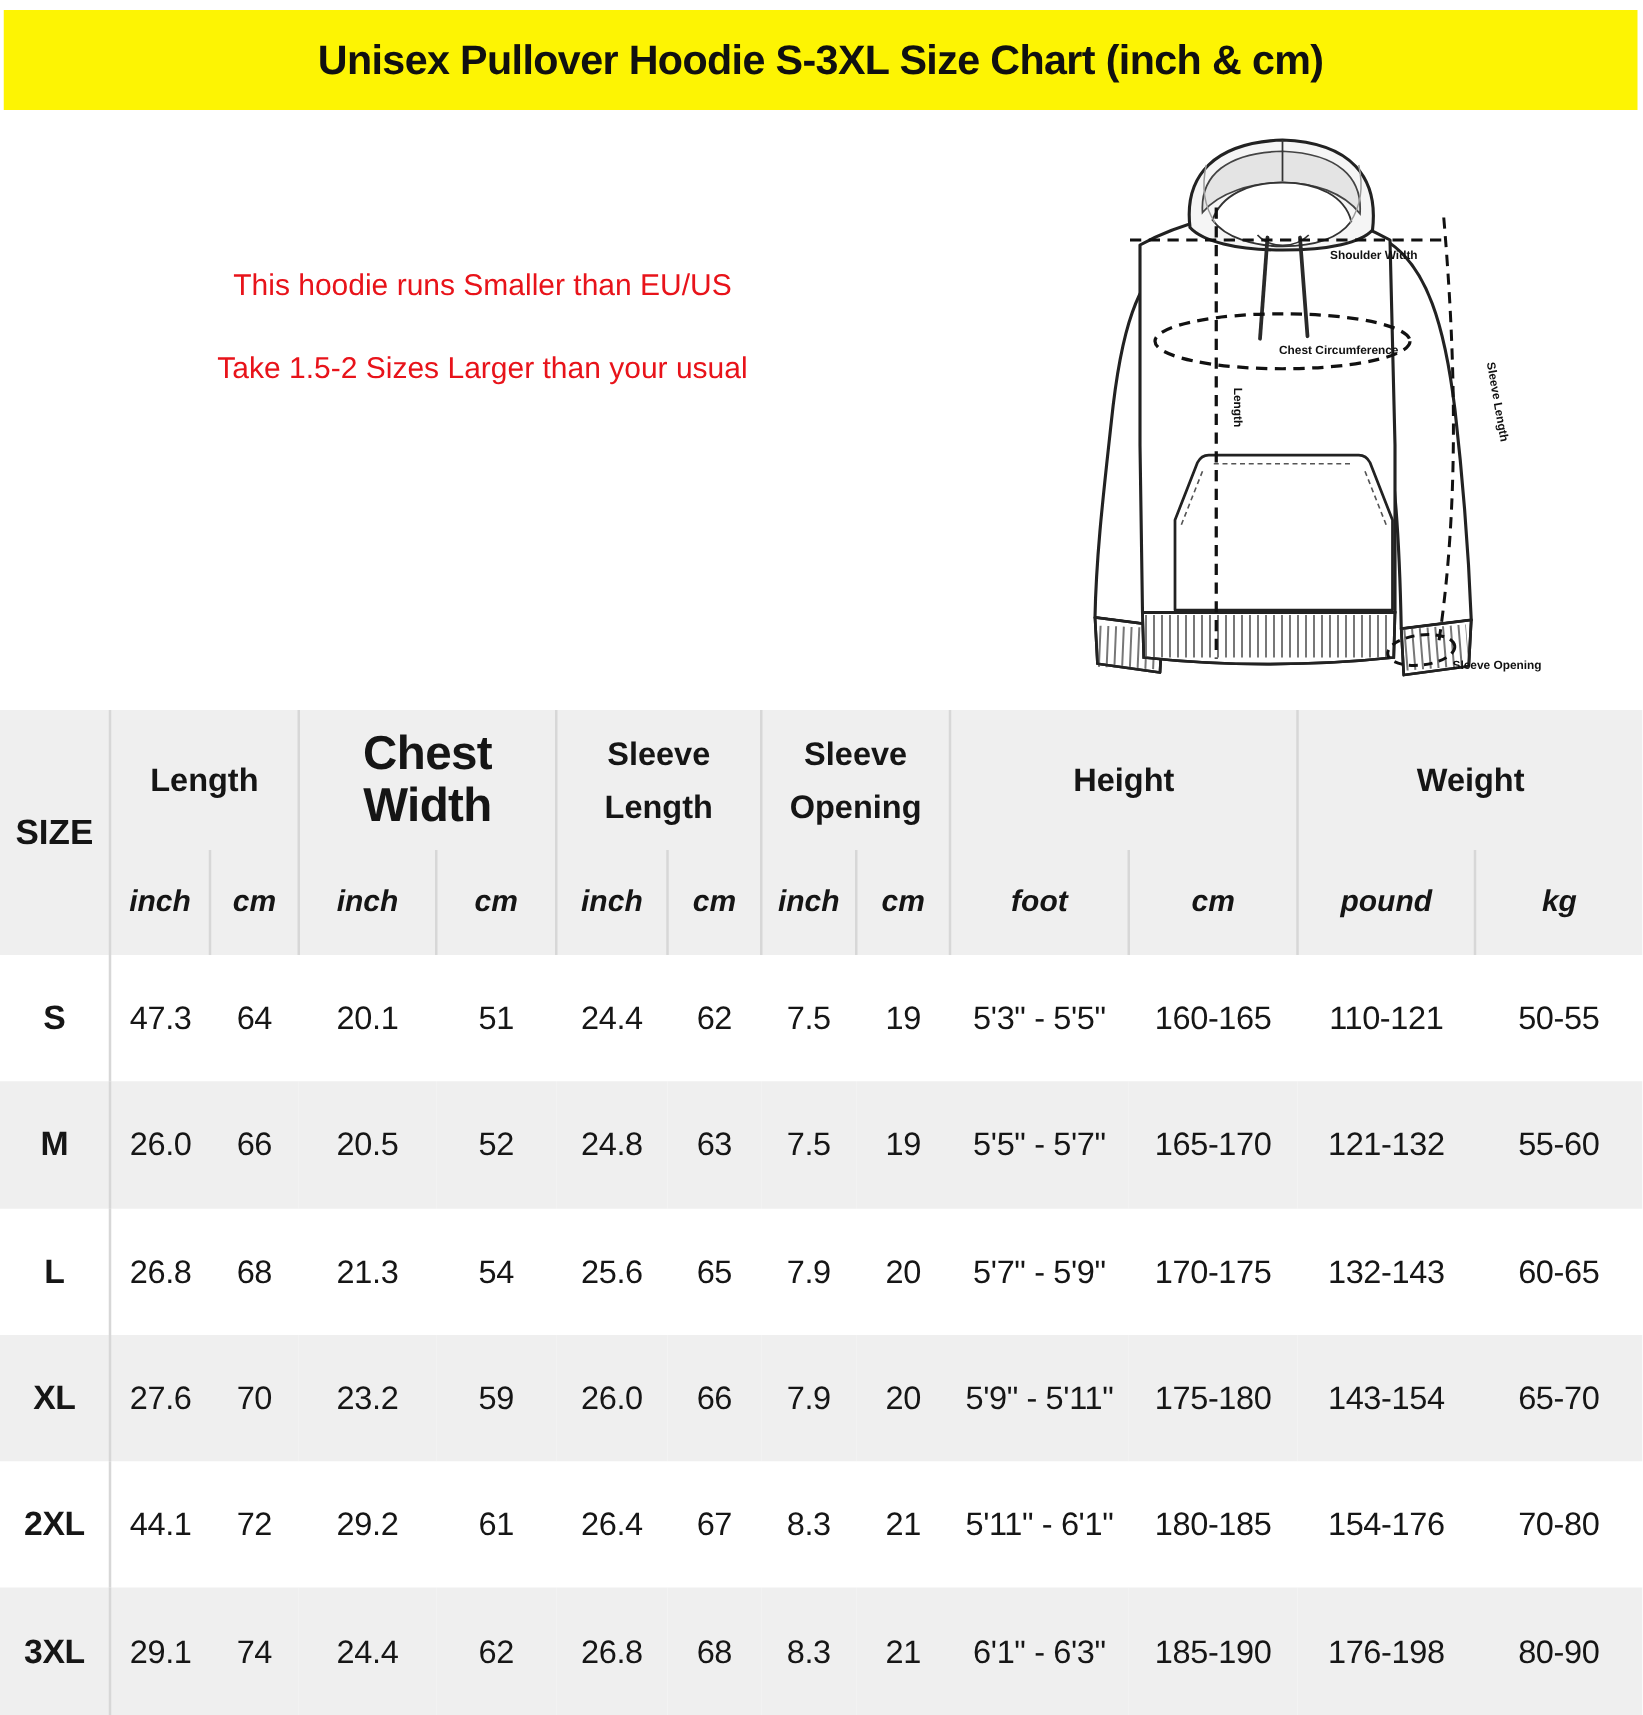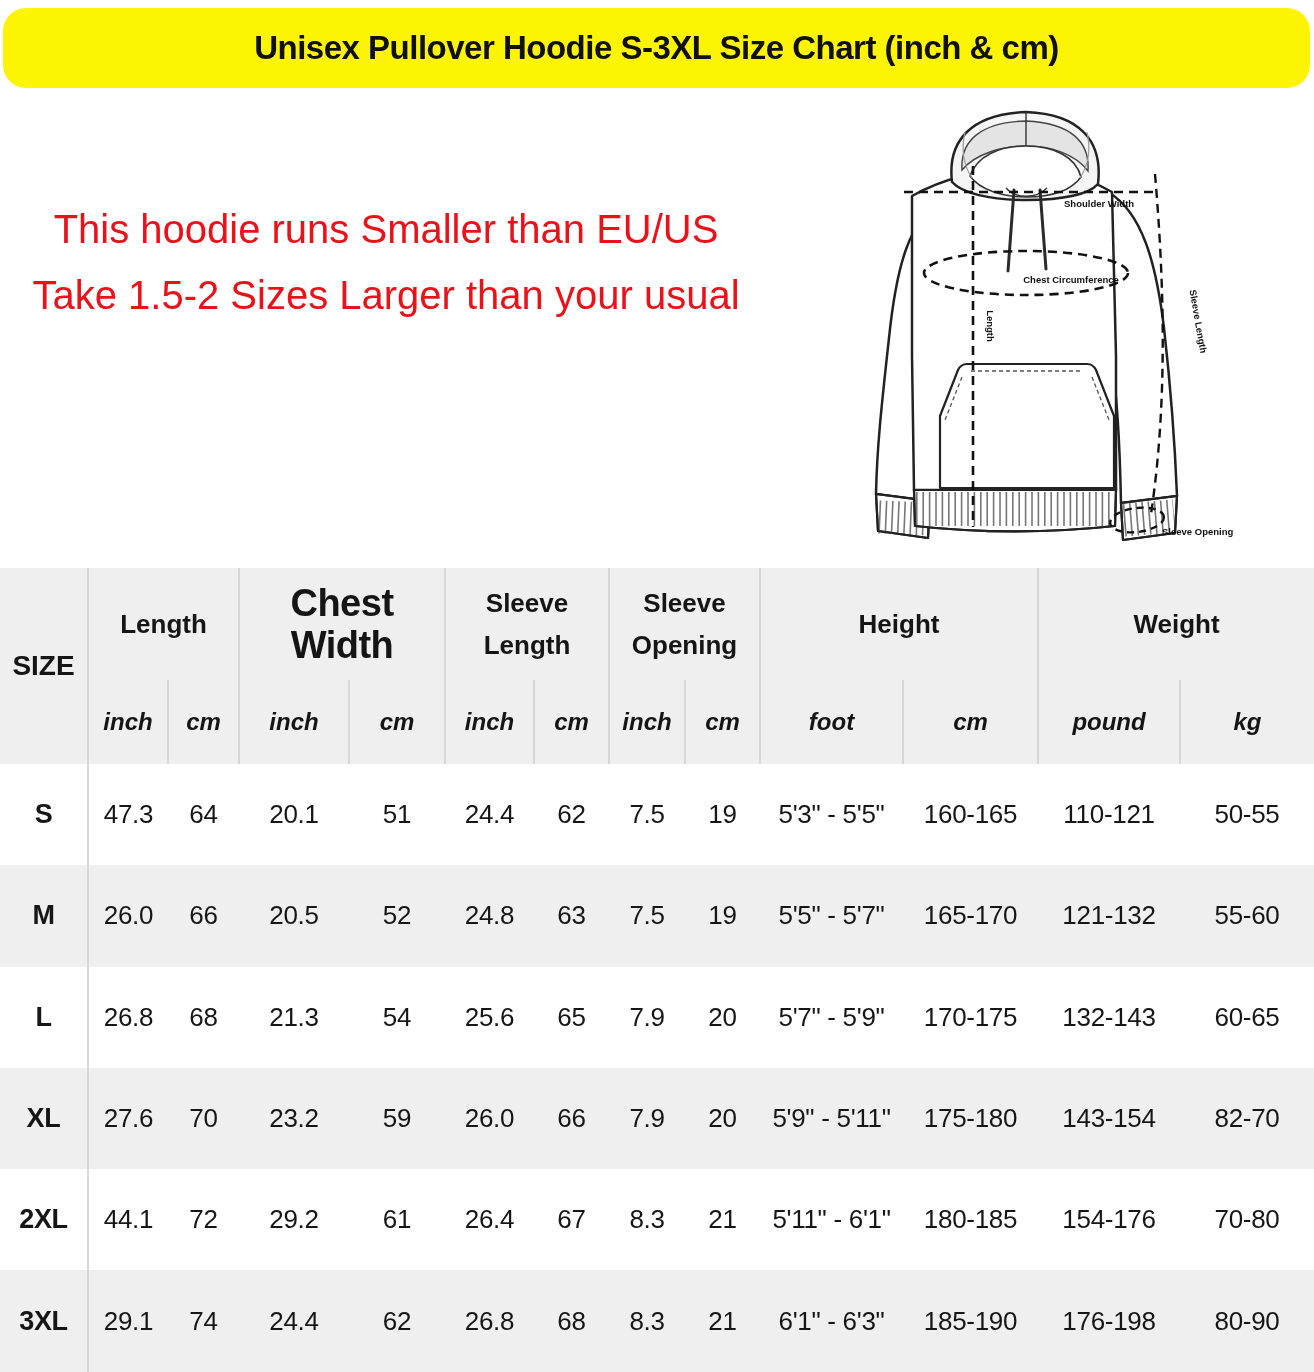--- a/index.html
+++ b/index.html
@@ -6,26 +6,26 @@
     --banner-bg:#fdf403; --notice:#e8131a; --header-bg:#efefef;
     --alt-bg:#efefef; --divider:#d7d7d7; --ink:#1a1a1a;
   }
   *{box-sizing:border-box; margin:0; padding:0;}
   html,body{width:1314px; height:1372px; overflow:hidden; background:#fff;
     font-family:"Liberation Sans","DejaVu Sans",sans-serif; color:var(--ink);}
   .page{position:relative; width:1314px; height:1372px;}
 
   
   .banner{position:absolute; left:3px; right:4px; top:8px; height:80px;
-    background:var(--banner-bg); display:flex; align-items:center; justify-content:center;border-radius:23px;}
+    background:var(--banner-bg); display:flex; align-items:center; justify-content:center;}
   .banner h1{font-size:33px; font-weight:800; letter-spacing:-0.5px; color:#101010;}
 
   
   .notice{position:absolute; left:0; top:196px; width:772px; text-align:center;
-    color:var(--notice); font-size:40px; font-weight:500; line-height:66px;}
+    color:var(--notice); font-size:24px; font-weight:500; line-height:66px;}
   .notice-line{white-space:nowrap;}
   .arrow-icon{display:inline-block; width:21px; height:37px; vertical-align:-4px;}
   .arrow-icon:first-of-type{margin-left:16px;}
   .arrow-icon + .arrow-icon{margin-left:12px;}
 
   
   .diagram{position:absolute; left:850px; top:100px; width:464px; height:460px;}
   .diagram svg{width:100%; height:100%;}
   .diagram text{font-family:"Liberation Sans","DejaVu Sans",sans-serif;
     font-weight:700; font-size:9.5px; fill:#111;}
@@ -203,21 +203,21 @@
           <td>70</td>
           <td>23.2</td>
           <td>59</td>
           <td>26.0</td>
           <td>66</td>
           <td>7.9</td>
           <td>20</td>
           <td>5'9" - 5'11"</td>
           <td>175-180</td>
           <td>143-154</td>
-          <td>82-70</td>
+          <td>65-70</td>
         </tr>
         <tr>
           <td class="size-cell">2XL</td>
           <td class="first-val">44.1</td>
           <td>72</td>
           <td>29.2</td>
           <td>61</td>
           <td>26.4</td>
           <td>67</td>
           <td>8.3</td>

